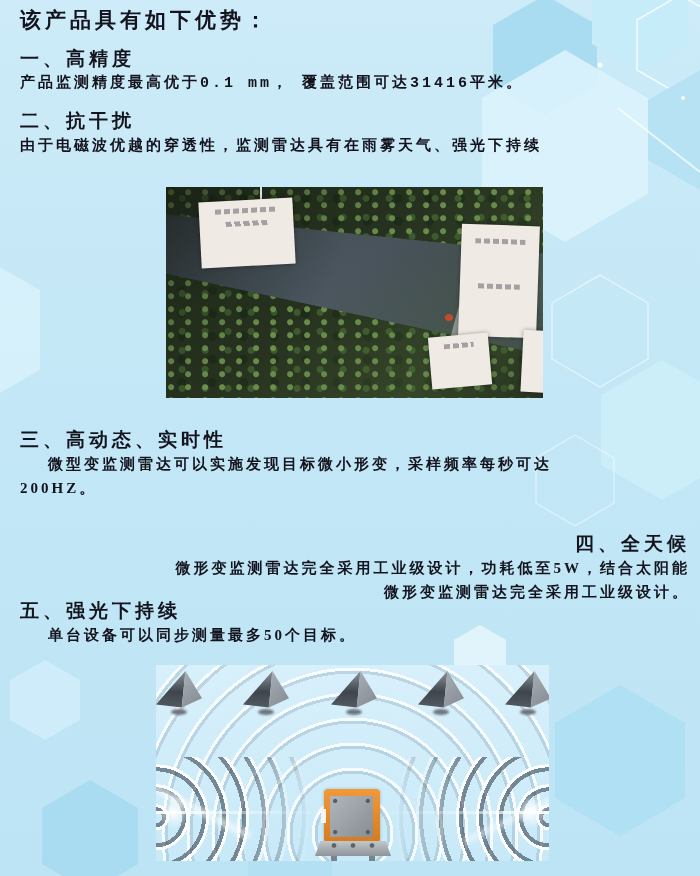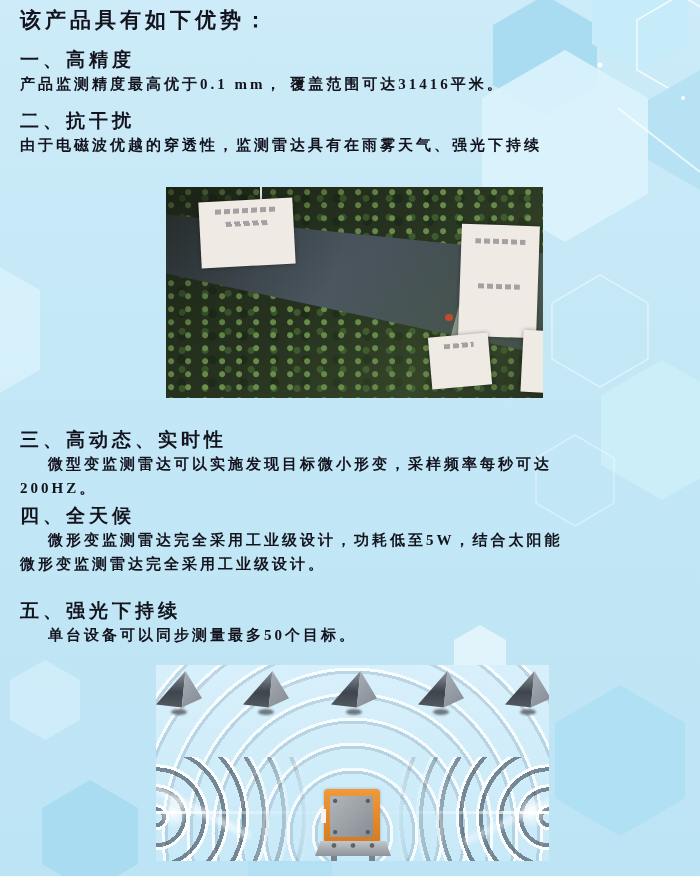--- a/index.html
+++ b/index.html
@@ -8,21 +8,21 @@
     background:linear-gradient(180deg,#cdebf8 0%,#c3e7f6 45%,#bde4f5 100%);}
   
   #hexlayer{position:absolute;inset:0;width:700px;height:876px;}
   
   .txt{position:absolute;left:20px;color:#14141e;font-weight:bold;}
   .title{top:6px;font-size:21px;letter-spacing:4px;}
   .sec{position:absolute;left:20px;right:10px;}
   .sec .head{font-size:19px;font-weight:bold;color:#14141e;letter-spacing:4px;line-height:24px;}
   .sec .line{font-size:15px;font-weight:bold;color:#14141e;letter-spacing:3px;line-height:24px;}
   .sec .indent{text-indent:28px;}
-  #sec1{top:48px;} #sec2{top:109px;} #sec3{top:428px;} #sec4{top:504px;} #sec5{top:599px;}
+  #sec1{top:48px;font-family:Liberation Mono, monospace;} #sec2{top:109px;} #sec3{top:428px;} #sec4{top:532px;text-align:right;} #sec5{top:599px;}
   
   #aerial{position:absolute;left:166px;top:187px;width:377px;height:211px;overflow:hidden;
     background-color:#26321f;}
   #aerial .forest{position:absolute;inset:0;
     background-image:
       radial-gradient(circle at 30% 40%, rgba(116,156,82,.85) 0 2.5px, rgba(0,0,0,0) 3.5px),
       radial-gradient(circle at 70% 60%, rgba(62,92,46,.9) 0 3px, rgba(0,0,0,0) 4px),
       radial-gradient(circle at 50% 50%, rgba(28,42,24,.9) 0 4px, rgba(0,0,0,0) 5px);
     background-size:17px 13px,23px 19px,31px 23px;}
   #aerial .shade{position:absolute;inset:0;

